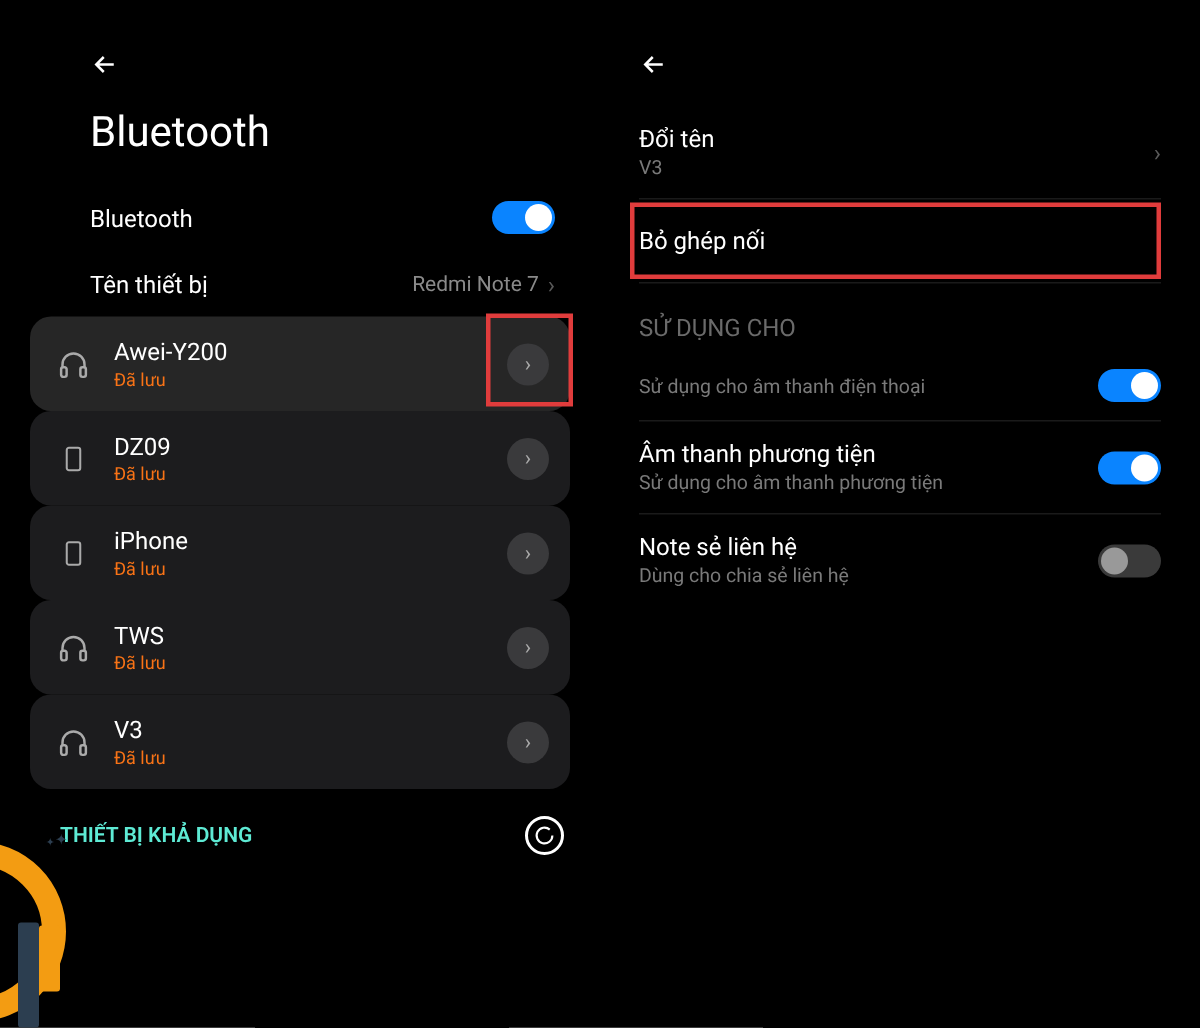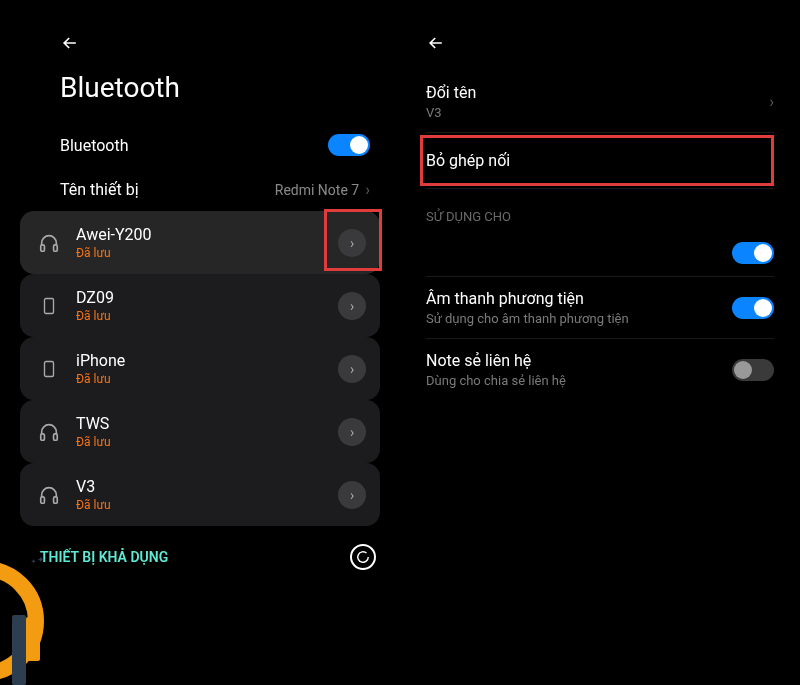--- a/index.html
+++ b/index.html
@@ -158,21 +158,21 @@
     color: #fff;
     font-size: 14px;
   }
   .divider {
     height: 1px;
     background: #1a1a1a;
     margin: 0 6px;
   }
   .section-label {
     color: #6a6a6a;
-    font-size: 13px;
+    font-size: 16px;
     padding: 20px 6px 6px 6px;
   }
   .highlight-box {
     position: absolute;
     border: 3px solid #e03c3c;
     pointer-events: none;
   }
   .watermark {
     position: absolute;
     left: -8px;
@@ -352,20 +352,21 @@
         <span class="row-label">Bỏ ghép nối</span>
       </div>
       <div class="highlight-box" style="left:0;right:6px;top:2px;bottom:2px;"></div>
     </div>
     <div class="divider"></div>
 
     <div class="section-label">SỬ DỤNG CHO</div>
 
     <div class="row">
       <div>
+        <div class="row-sub">Sử dụng cho âm thanh điện thoại</div>
       </div>
       <div class="toggle on">
           <div class="knob"></div>
         </div>
     </div>
     <div class="divider"></div>
 
     <div class="row">
       <div>
         <div class="row-label">Âm thanh phương tiện</div>

